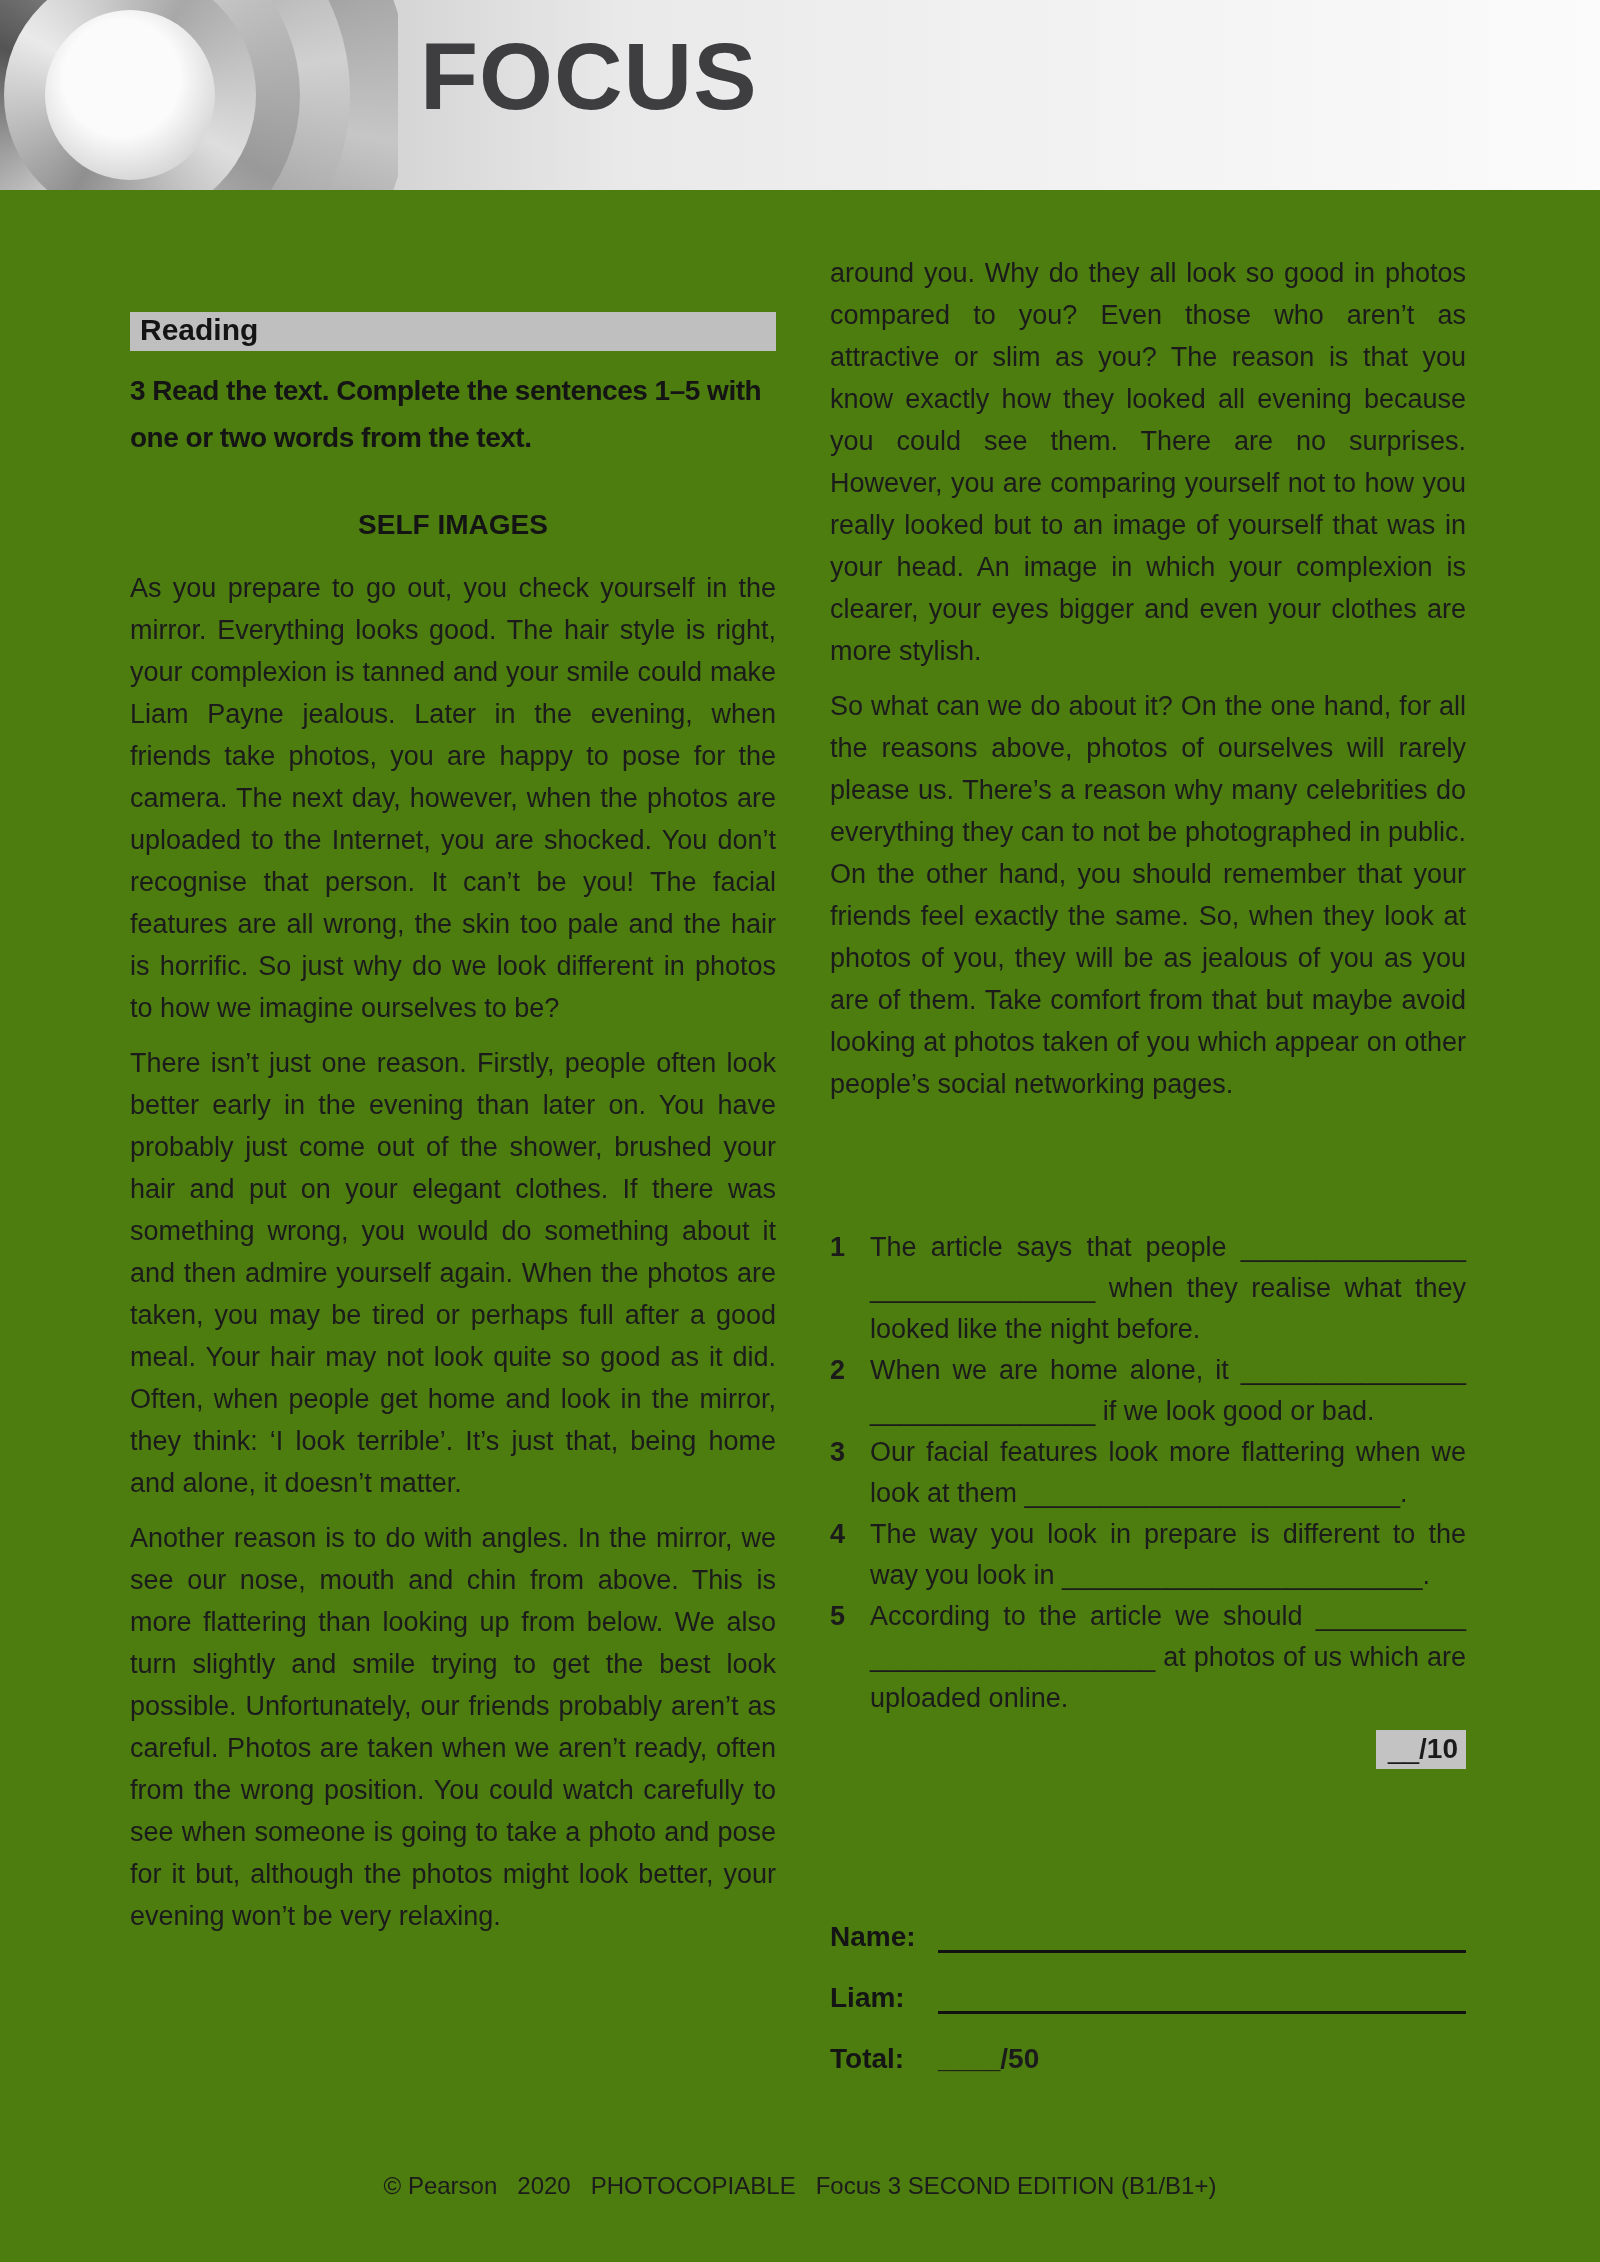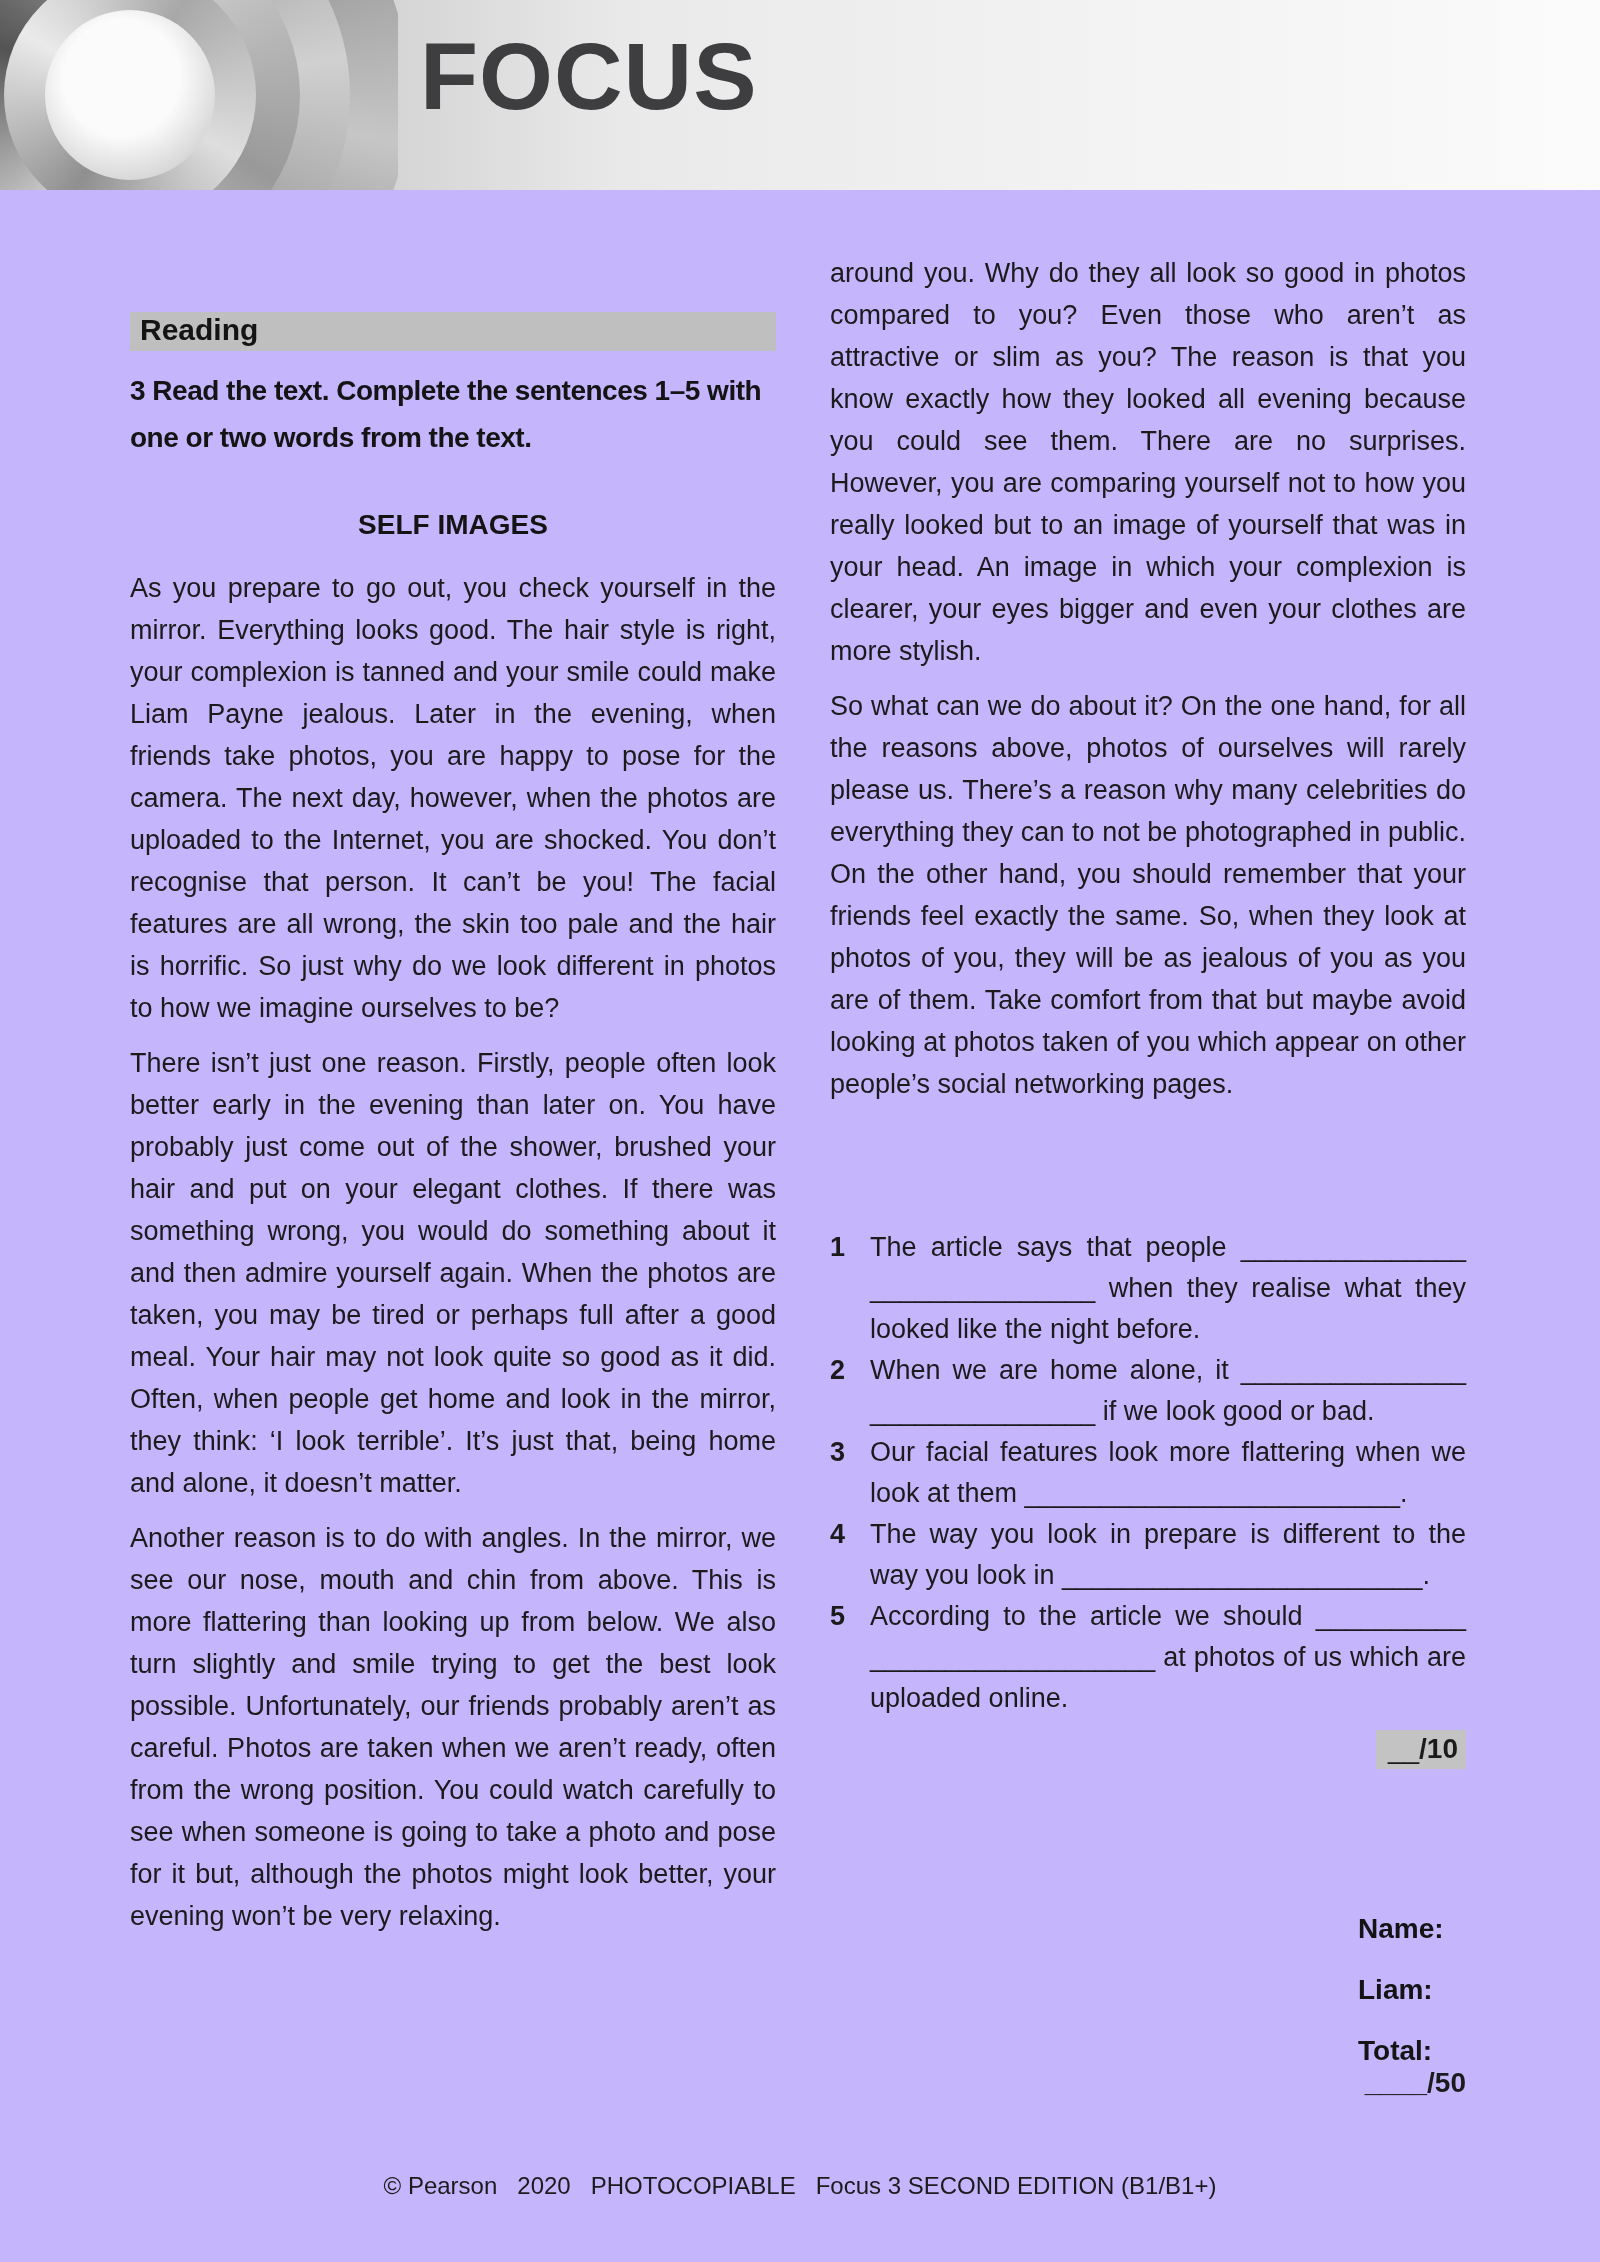--- a/index.html
+++ b/index.html
@@ -1,17 +1,17 @@
 <!DOCTYPE html>
 <html><head>
 <meta charset="utf-8">
 <style>
   html,body { margin:0; padding:0; background:#ffffff; }
   .page {
-    position:relative; width:1600px; height:2262px; background:#c4b5fd;
+    position:relative; width:1600px; height:2262px; background:#4d7c0f;
     font-family:"Liberation Sans", sans-serif; color:#1b1b1b; overflow:hidden;
   }
 
   
   .banner {
     position:absolute; left:0; top:0; width:1600px; height:190px;
     background:linear-gradient(90deg,#a3a3a3 0px,#cfcfcf 330px,#e9e9e9 620px,#f0f0f0 60%,#fbfbfb 100%);
   }
   .lens { position:absolute; left:0; top:0; width:398px; height:190px; overflow:hidden; }
   .lens .c { position:absolute; border-radius:50%; }
@@ -58,21 +58,21 @@
   .qnum { flex:none; width:40px; font-weight:bold; }
   .qtext { flex:1; text-align:justify; }
 
   .score-row { margin-top:14px; text-align:right; }
   .score-box { background:#c3c3c3; padding:3px 8px 5px 12px; font-size:28px; white-space:nowrap; }
   .score-blank { letter-spacing:0; }
   .score-label { font-weight:bold; }
 
   
   .fields { margin-top:148px; }
-  .field-row { display:flex; align-items:flex-end; margin-bottom:21px; height:40px;flex-direction:column; }
+  .field-row { display:flex; align-items:flex-end; margin-bottom:21px; height:40px; }
   .field-label { flex:none; width:108px; font-weight:bold; font-size:28px; color:#141414; }
   .field-line { flex:1; border-bottom:3px solid #111111; height:34px; }
   .total-value { font-weight:bold; font-size:28px; }
 
   
   .page-footer {
     position:absolute; left:0; top:2128px; width:100%;
     text-align:center; font-size:24px; color:#1b1b1b; white-space:pre;margin-top:44px;
   }
 </style>

